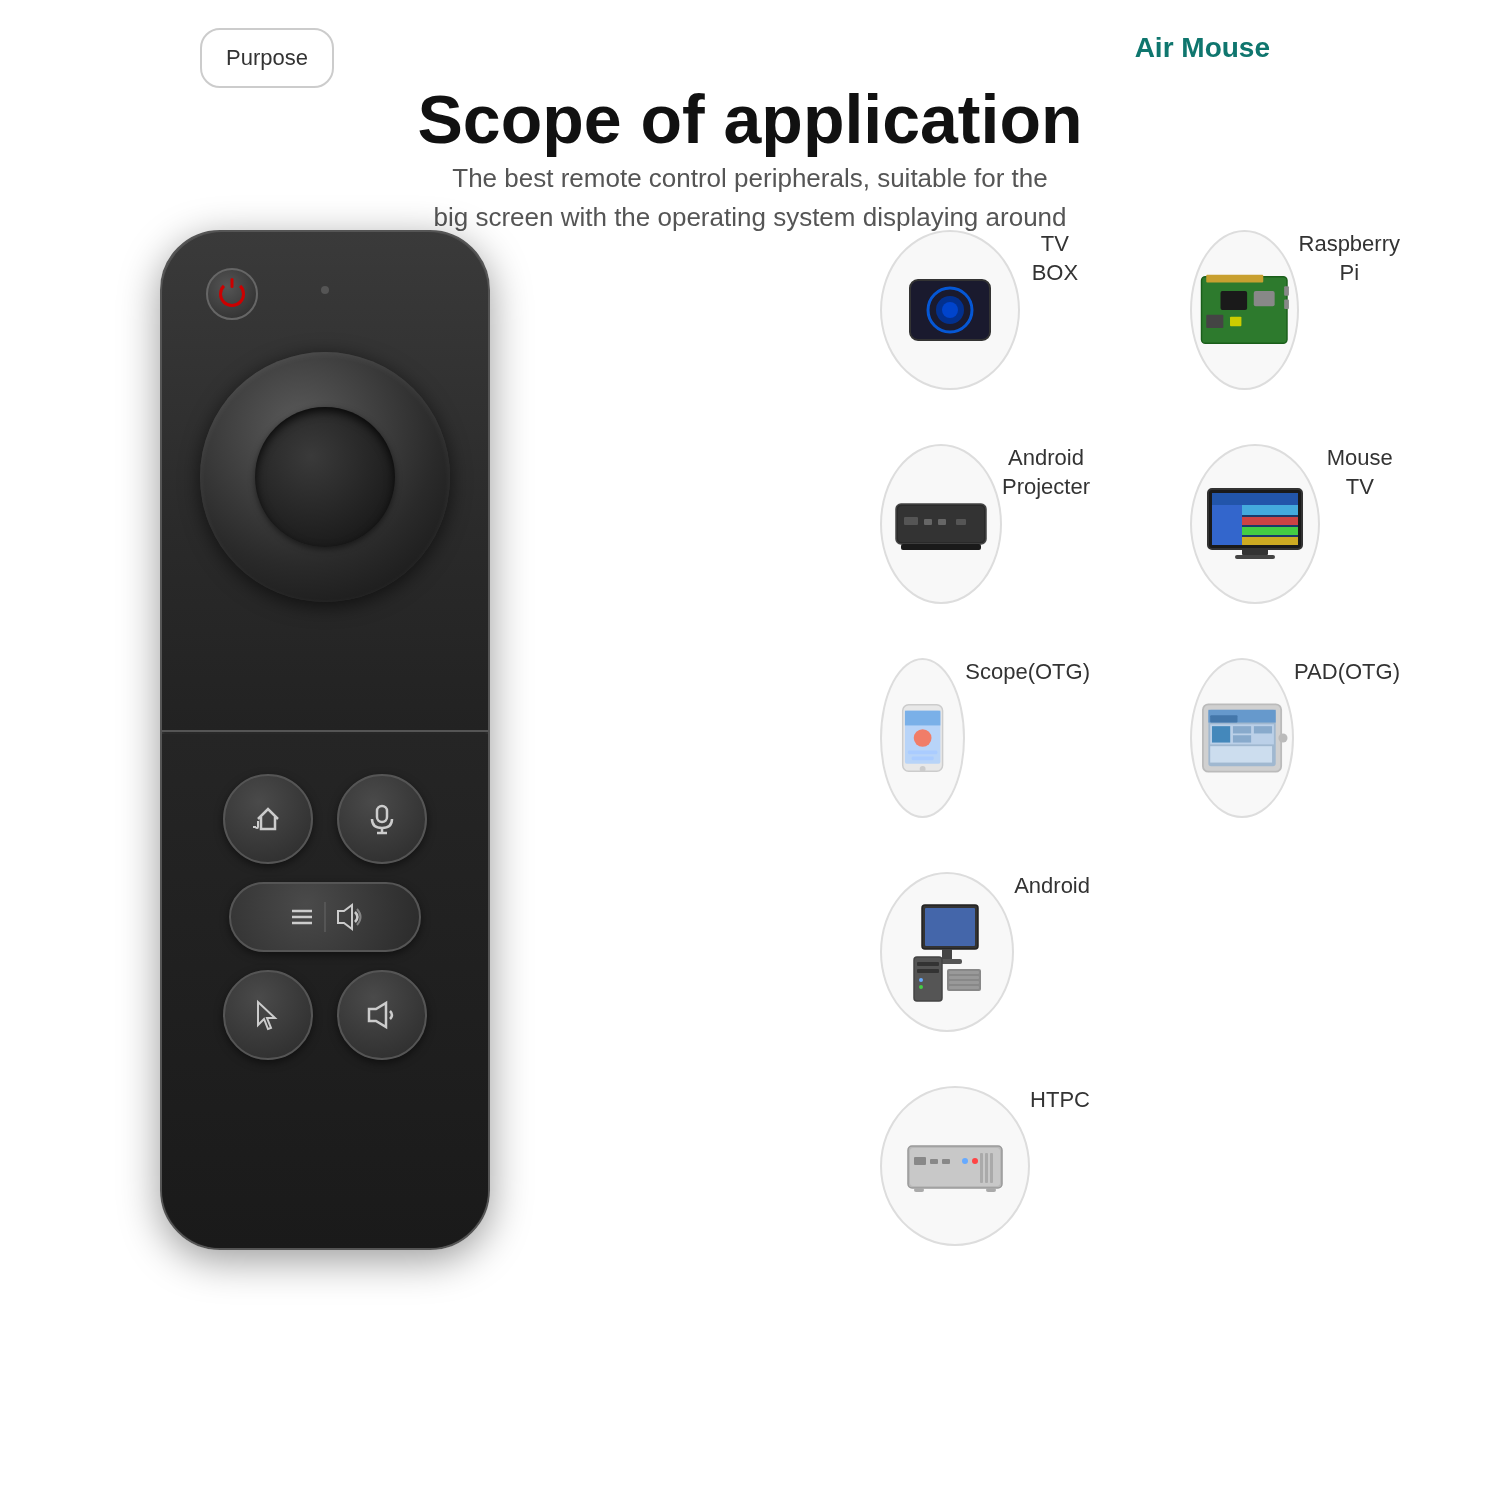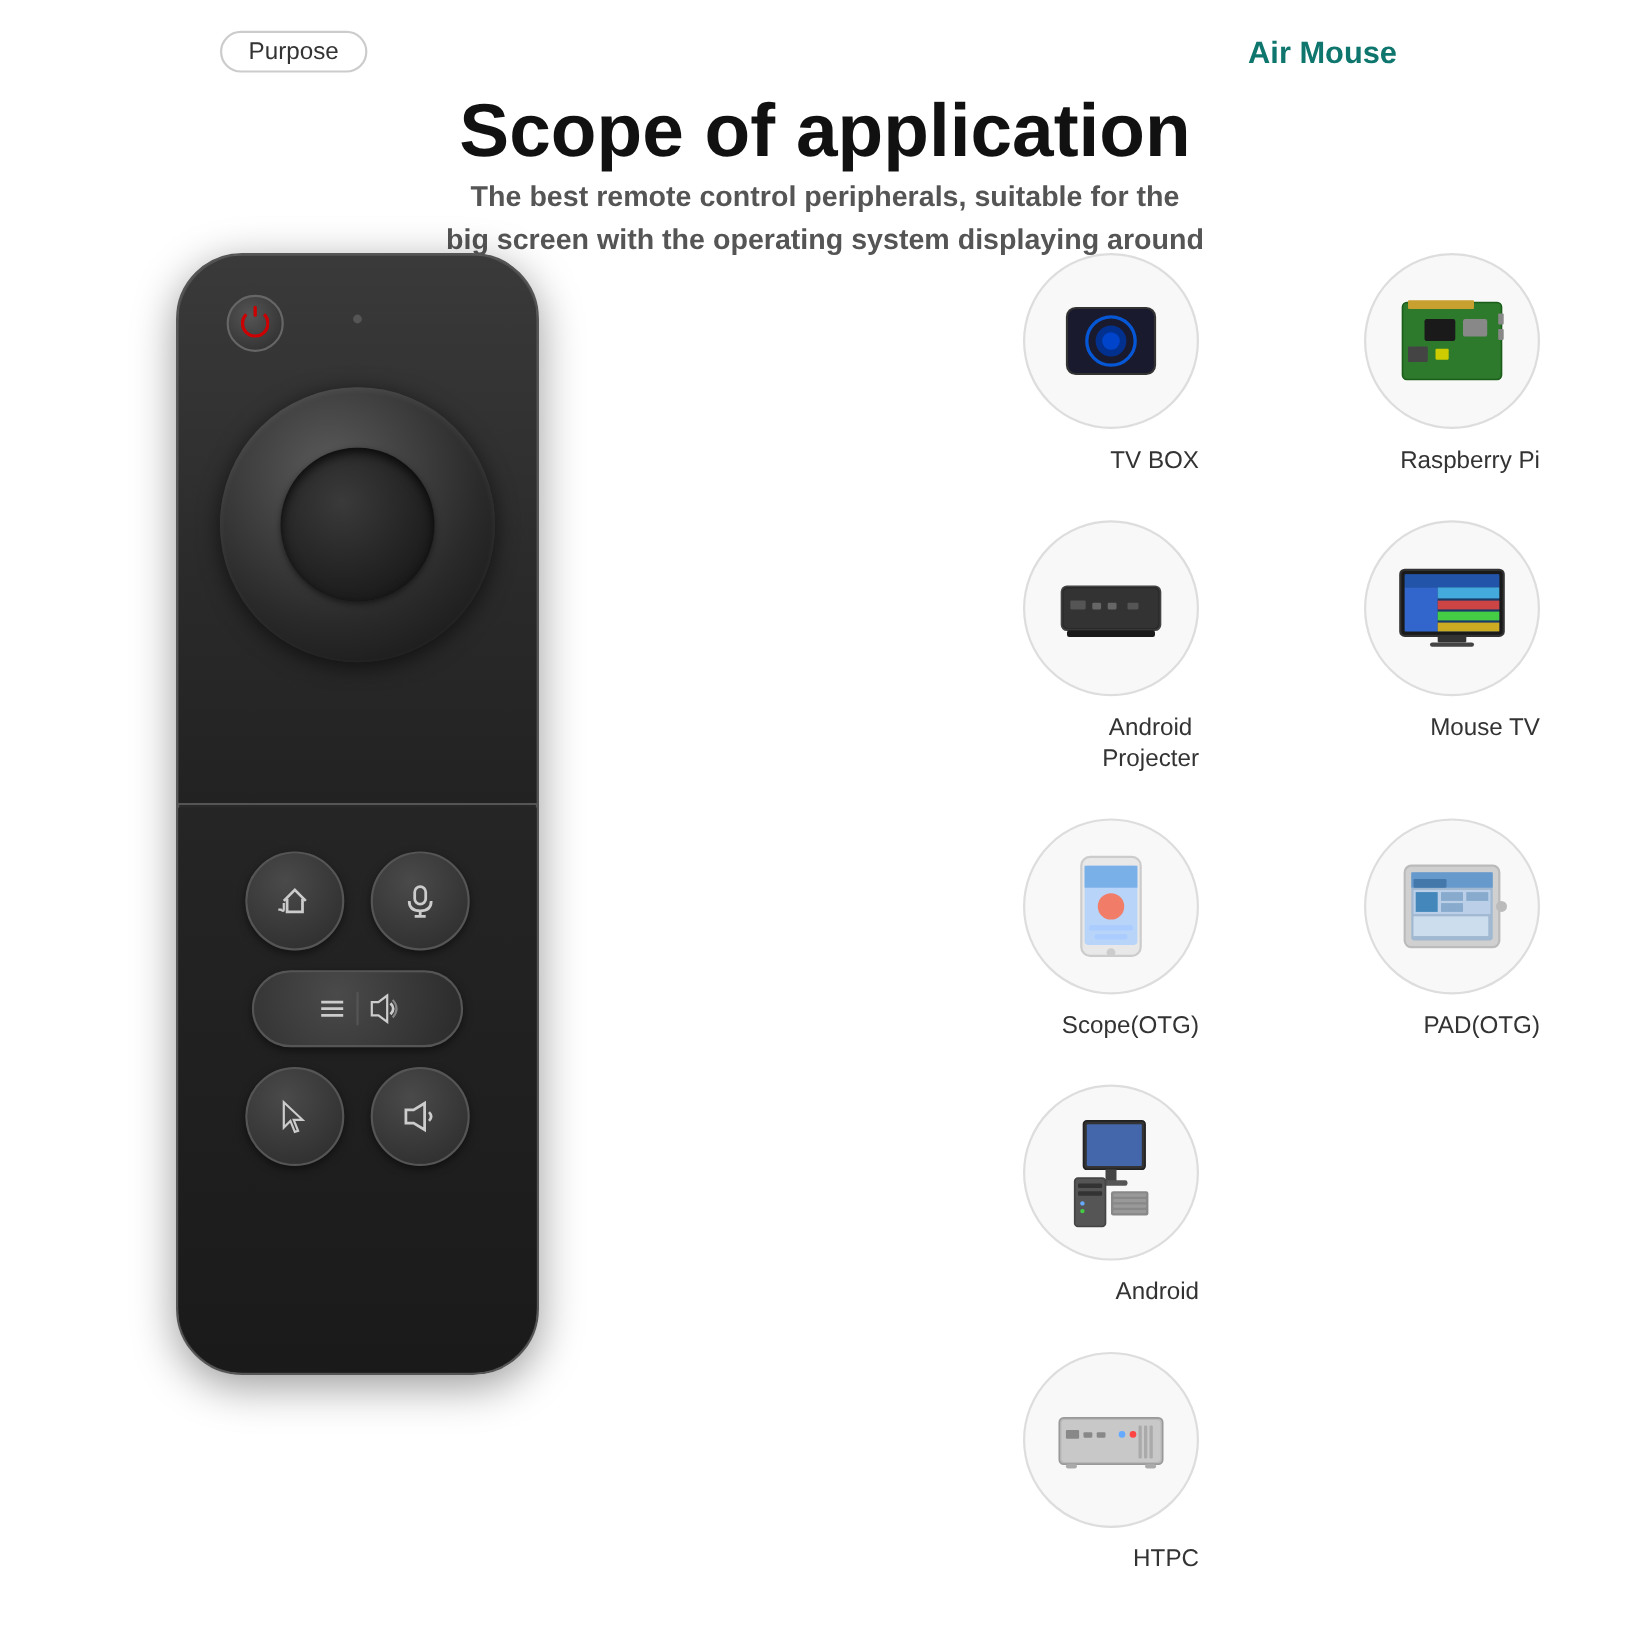--- a/index.html
+++ b/index.html
@@ -12,21 +12,21 @@
       position: relative;
     }
 
     
     .purpose-badge {
       position: absolute;
       top: 28px;
       left: 200px;
       border: 2px solid #ccc;
       border-radius: 20px;
-      padding: 4px 24px;
+      padding: 15px 24px;
       font-size: 22px;
       color: #333;
       background: #fff;
     }
     .air-mouse-label {
       position: absolute;
       top: 32px;
       right: 230px;
       font-size: 28px;
       font-weight: bold;
@@ -43,21 +43,20 @@
     .main-title {
       font-size: 68px;
       font-weight: 900;
       color: #111;
       margin-bottom: 1px;
     }
     .subtitle {
       font-size: 26px;
       color: #555;
       line-height: 1.5;
-      font-weight: bold;
     }
 
     
     .remote-container {
       position: absolute;
       top: 230px;
       left: 160px;
       width: 330px;
       height: 1020px;
     }
@@ -216,22 +215,22 @@
       right: 100px;
       width: 520px;
     }
     .devices-row {
       display: flex;
       justify-content: space-between;
       margin-bottom: 40px;
     }
     .device-item {
       display: flex;
-      flex-direction: column;
-      align-items: flex-end;
+      flex-direction: row;
+      align-items: flex-start;
       width: 210px;
     }
     .device-circle {
       width: 160px;
       height: 160px;
       border-radius: 50%;
       border: 2px solid #ddd;
       background: #f8f8f8;
       display: flex;
       align-items: center;

